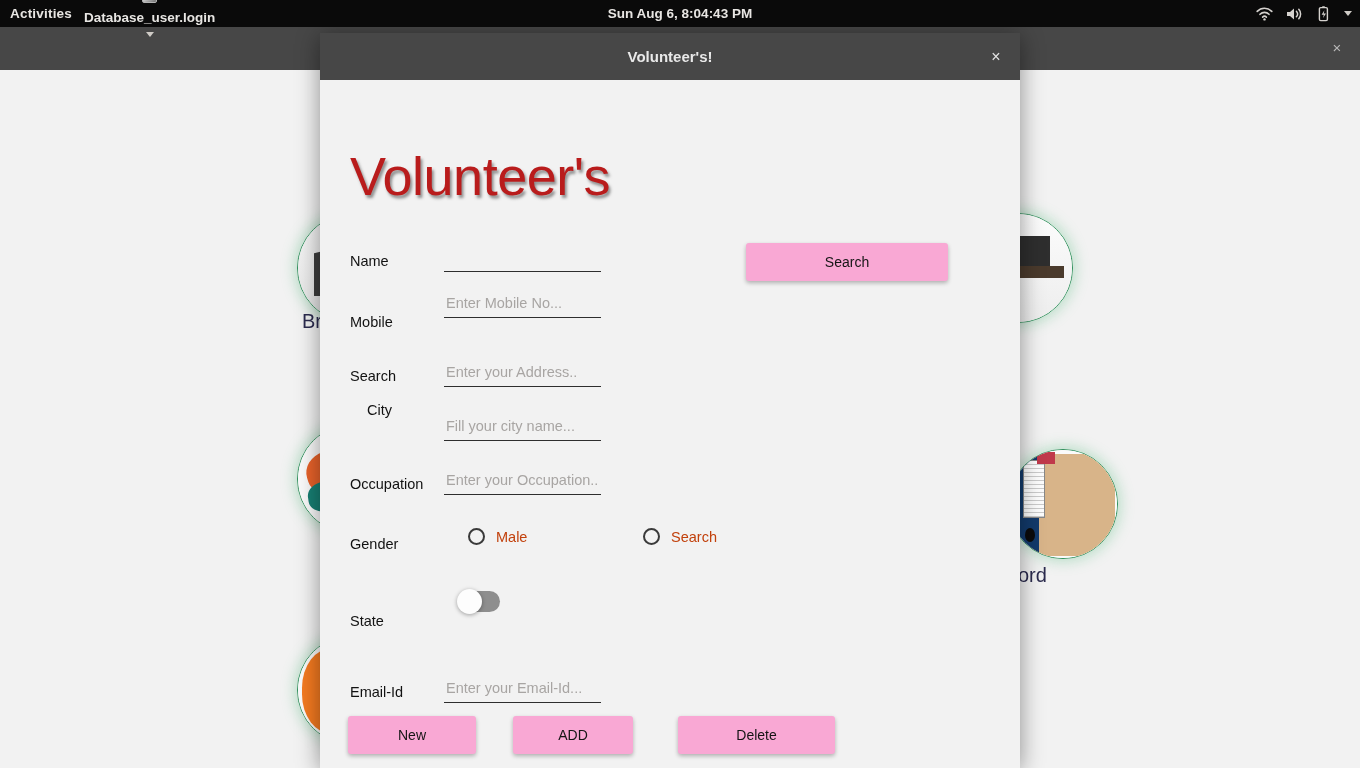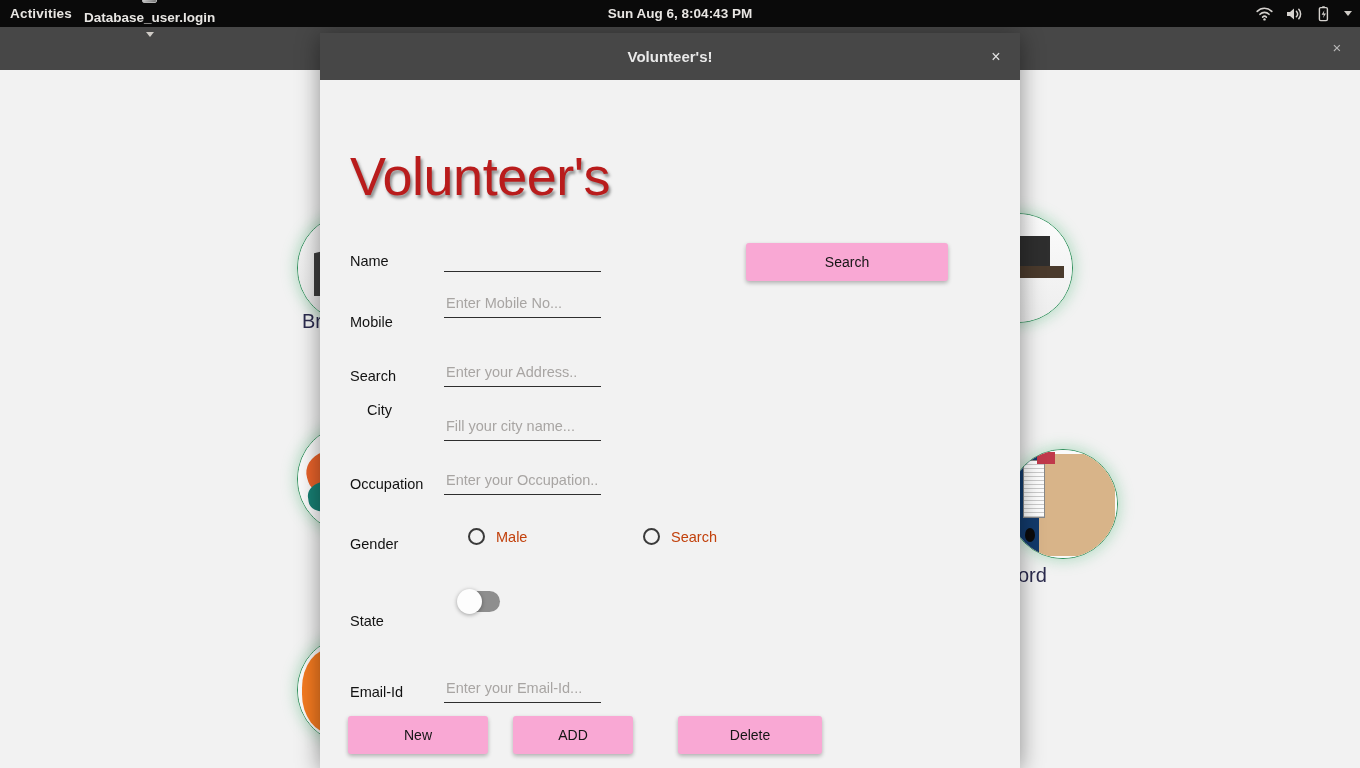--- a/index.html
+++ b/index.html
@@ -179,23 +179,23 @@
   }
   #state-knob {
     position: absolute; left: -1px; top: -2px;
     width: 25px; height: 25px; border-radius: 50%;
     background: #fdfdfd;
     box-shadow: 0 1px 4px rgba(0,0,0,.35);
   }
 
   
   .action-btn { top: 636px; height: 38px; }
-  #btn-new    { left: 28px;  width: 140px; }
+  #btn-new    { left: 28px;  width: 128px; }
   #btn-add    { left: 193px; width: 120px; }
-  #btn-delete { left: 358px; width: 144px; }
+  #btn-delete { left: 358px; width: 157px; }
   #btn-update { left: 524px; width: 148px; }
 </style>
 </head>
 <body>
 
 <div id="topbar">
   <div id="activities">Activities</div>
   <div class="appmenu">
     <span class="app-swatch"></span>
     <span id="appname">Database_user.login</span>

